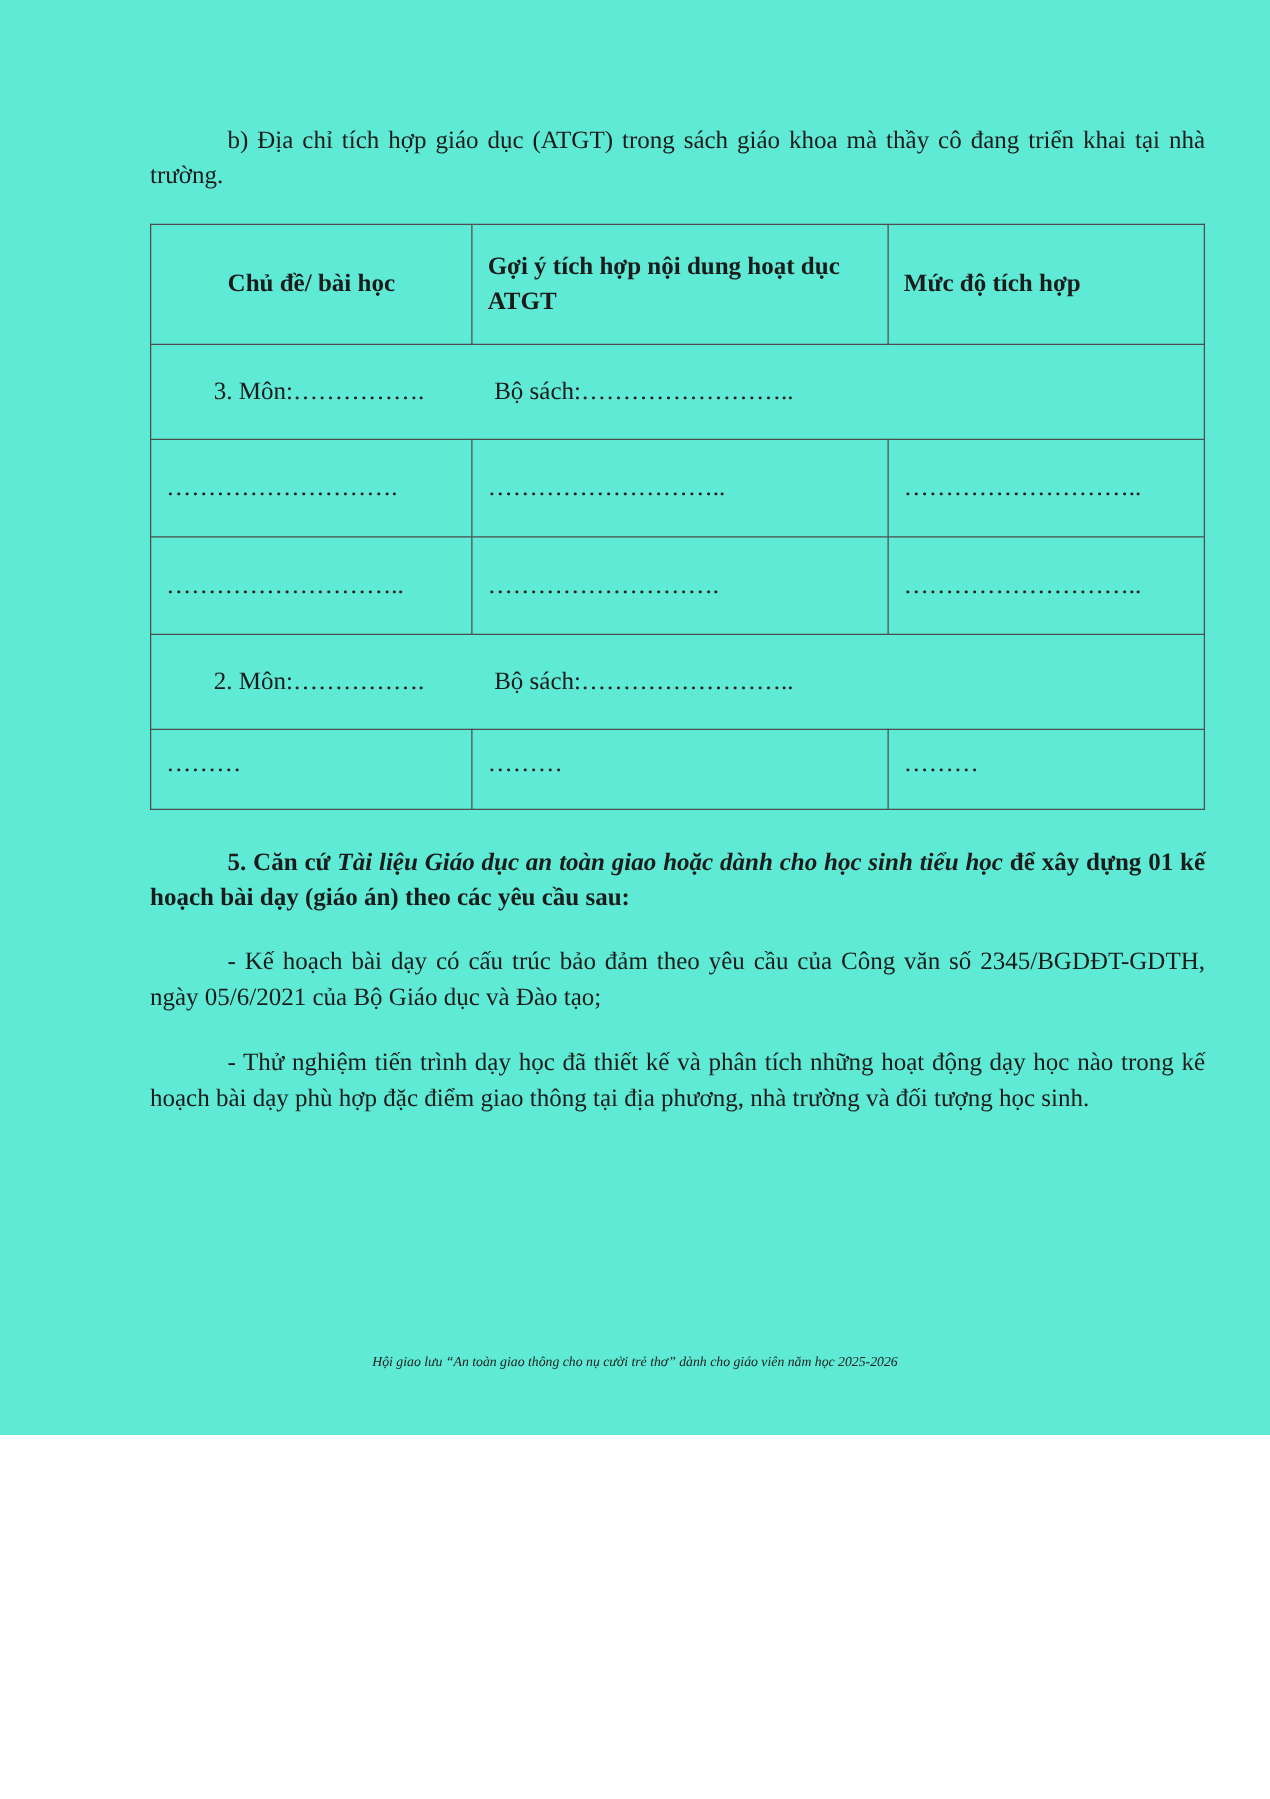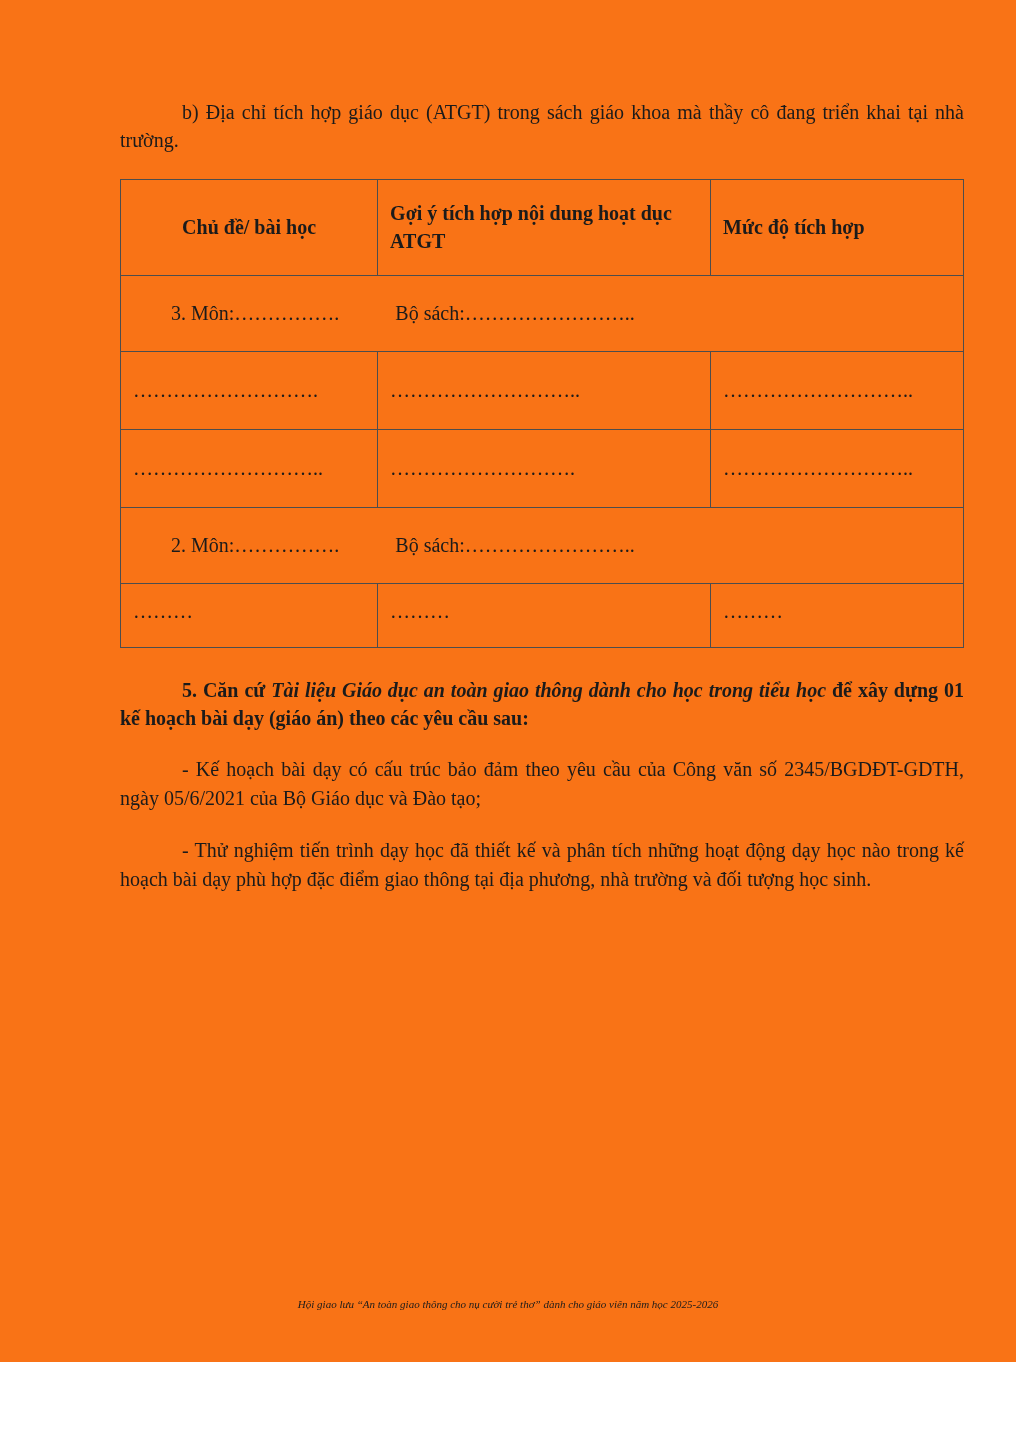--- a/index.html
+++ b/index.html
@@ -4,22 +4,22 @@
 <style>
   * { margin: 0; padding: 0; box-sizing: border-box; }
   html, body { background: #ffffff; }
   body {
     font-family: "Liberation Serif", "DejaVu Serif", serif;
     color: #1b1b1b;
   }
   .page {
     position: relative;
     width: 1016px;
-    height: 1362px;
-    background: #f97316;
+    height: 1148px;
+    background: #5eead4;
     padding: 98px 52px 0 120px;
     overflow: hidden;
   }
   .para {
     font-size: 20px;
     line-height: 1.42;
     text-align: justify;
   }
   .indent { text-indent: 62px; }
 
@@ -130,21 +130,21 @@
       </tr>
 
       <tr class="dotted-short">
         <td>………</td>
         <td>………</td>
         <td>………</td>
       </tr>
     </tbody>
   </table>
 
-  <p class="heading2"><span>5. Căn cứ </span><span class="italic-part">Tài liệu Giáo dục an toàn giao thông dành cho học trong tiểu học</span><span> để xây dựng 01 kế hoạch bài dạy (giáo án) theo các yêu cầu sau:</span></p>
+  <p class="heading2"><span>5. Căn cứ </span><span class="italic-part">Tài liệu Giáo dục an toàn giao hoặc dành cho học sinh tiểu học</span><span> để xây dựng 01 kế hoạch bài dạy (giáo án) theo các yêu cầu sau:</span></p>
 
   <p class="bullet">- Kế hoạch bài dạy có cấu trúc bảo đảm theo yêu cầu của Công văn số 2345/BGDĐT-GDTH, ngày 05/6/2021 của Bộ Giáo dục và Đào tạo;</p>
 
 
   <p class="bullet">- Thử nghiệm tiến trình dạy học đã thiết kế và phân tích những hoạt động dạy học nào trong kế hoạch bài dạy phù hợp đặc điểm giao thông tại địa phương, nhà trường và đối tượng học sinh.</p>
 
   <div class="footer">Hội giao lưu “An toàn giao thông cho nụ cười trẻ thơ” dành cho giáo viên năm học 2025-2026</div>
 
 </div>
 

